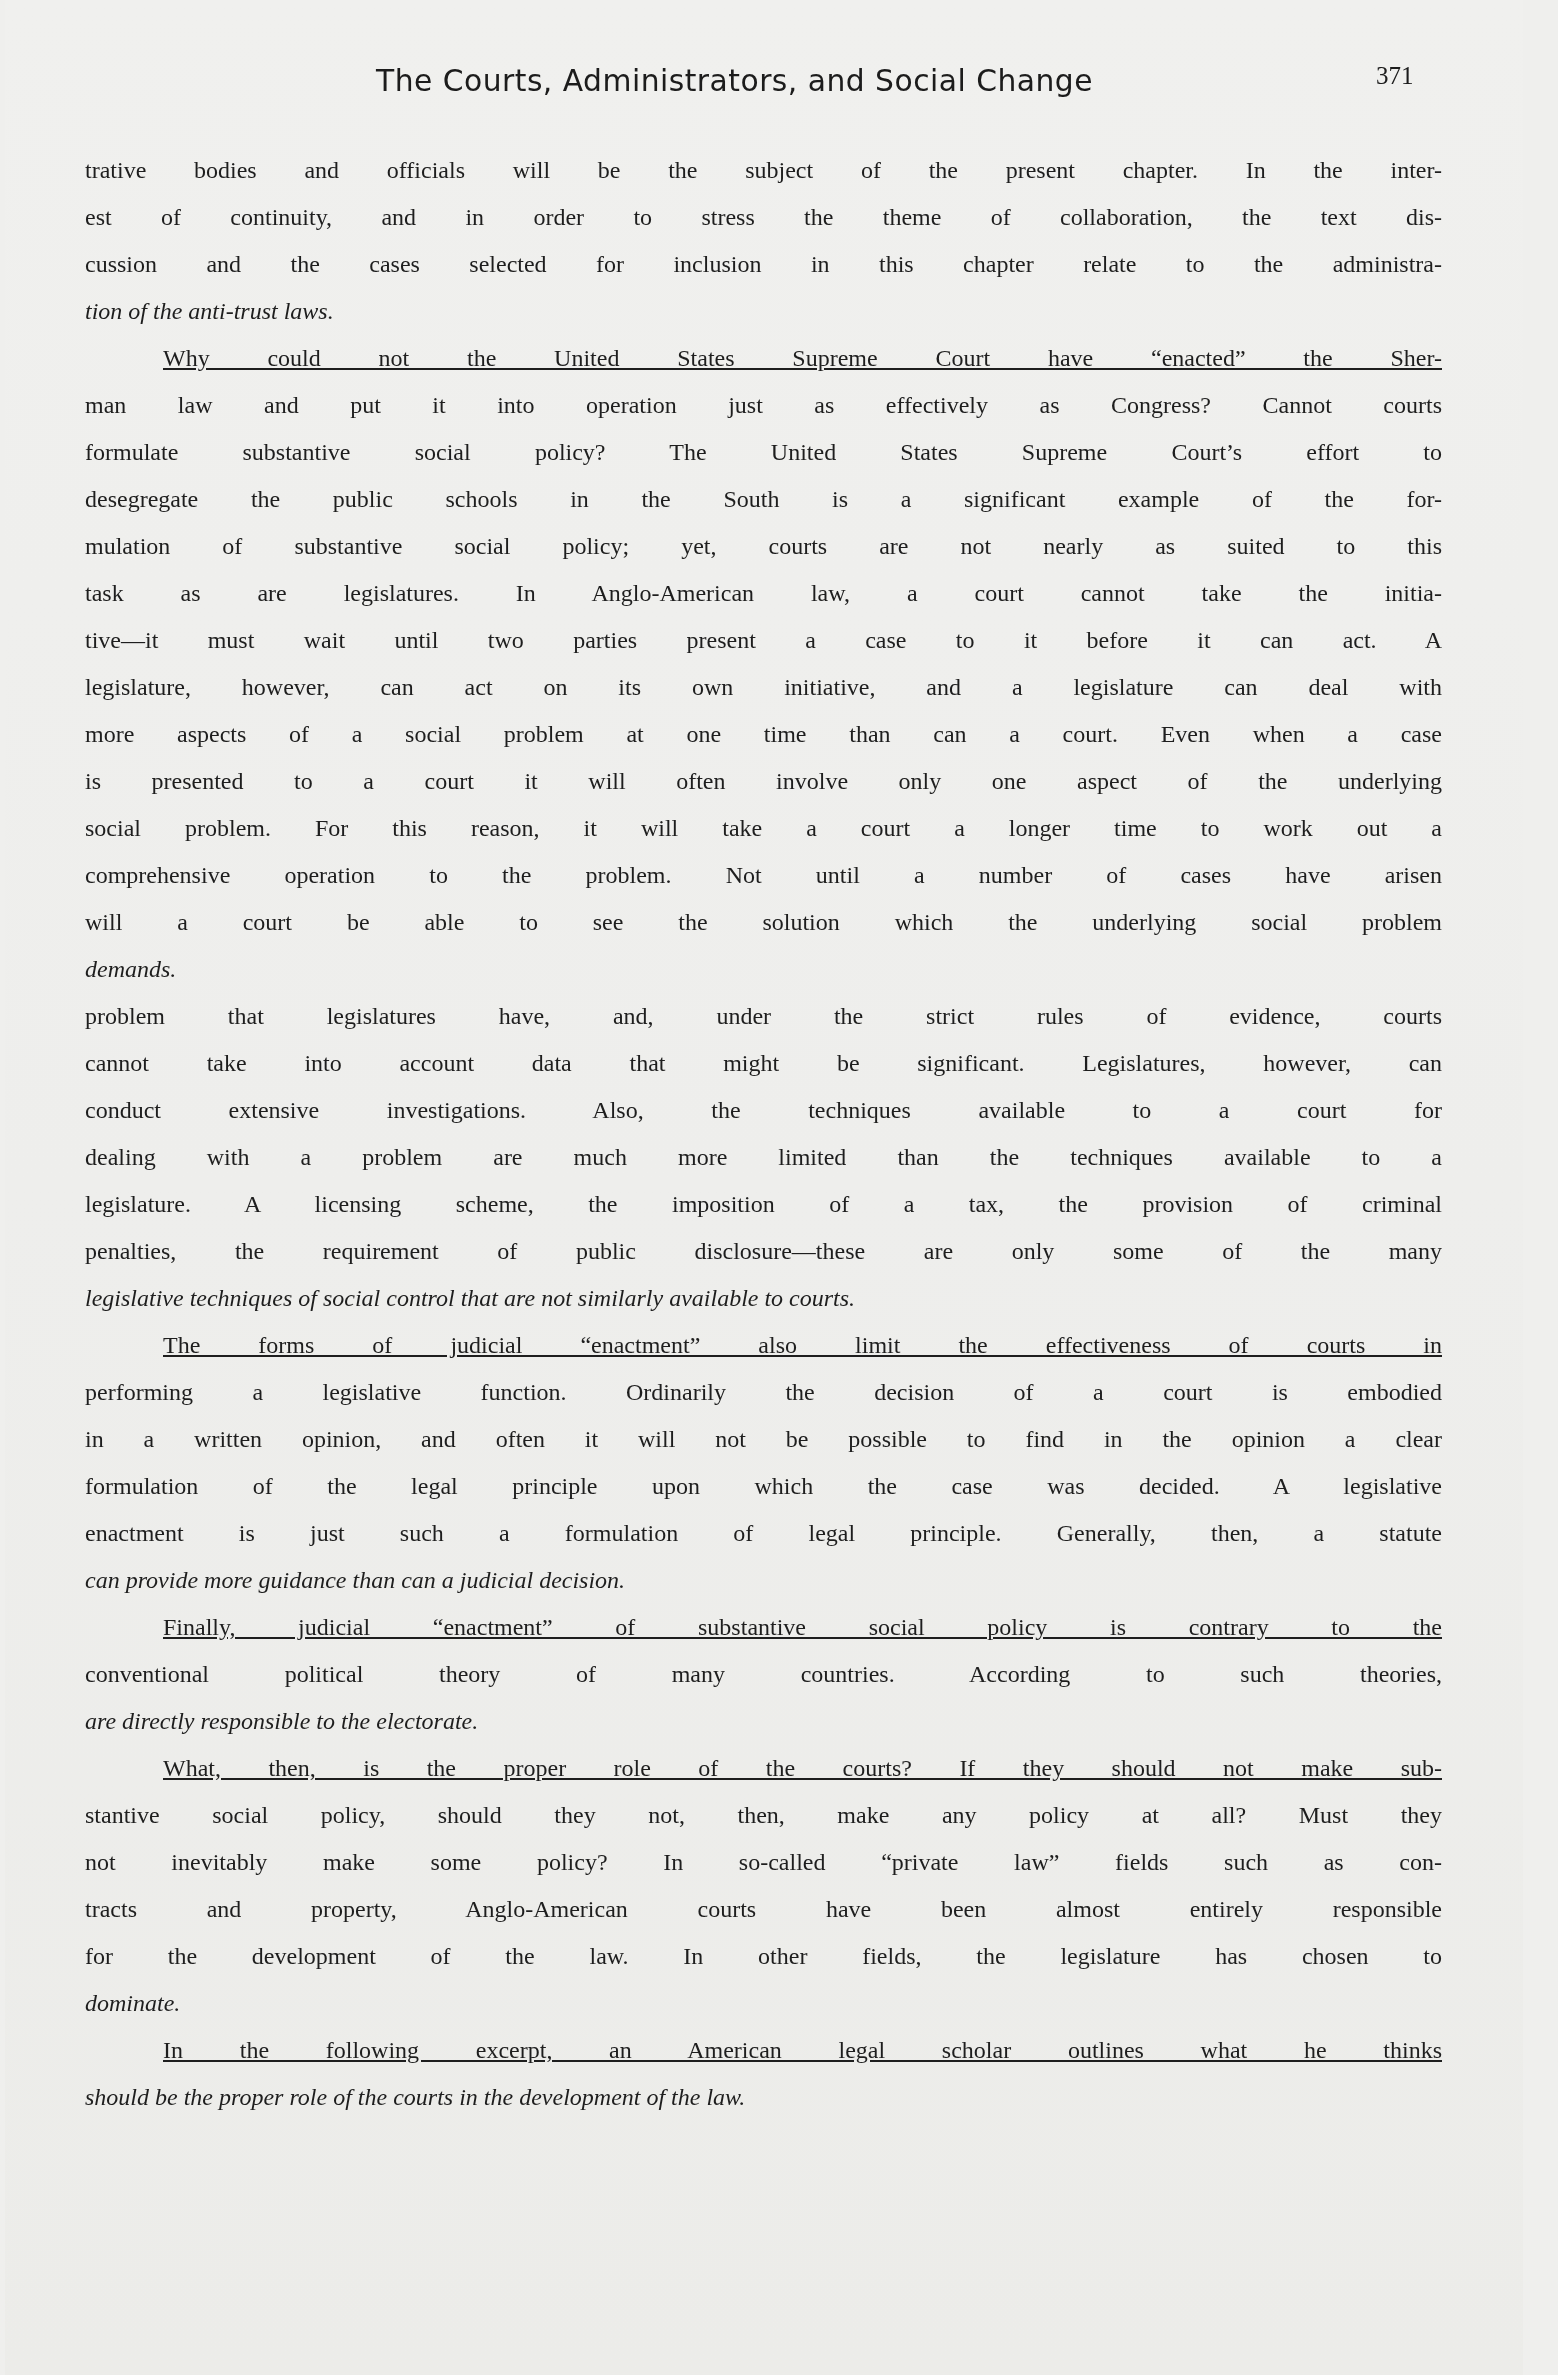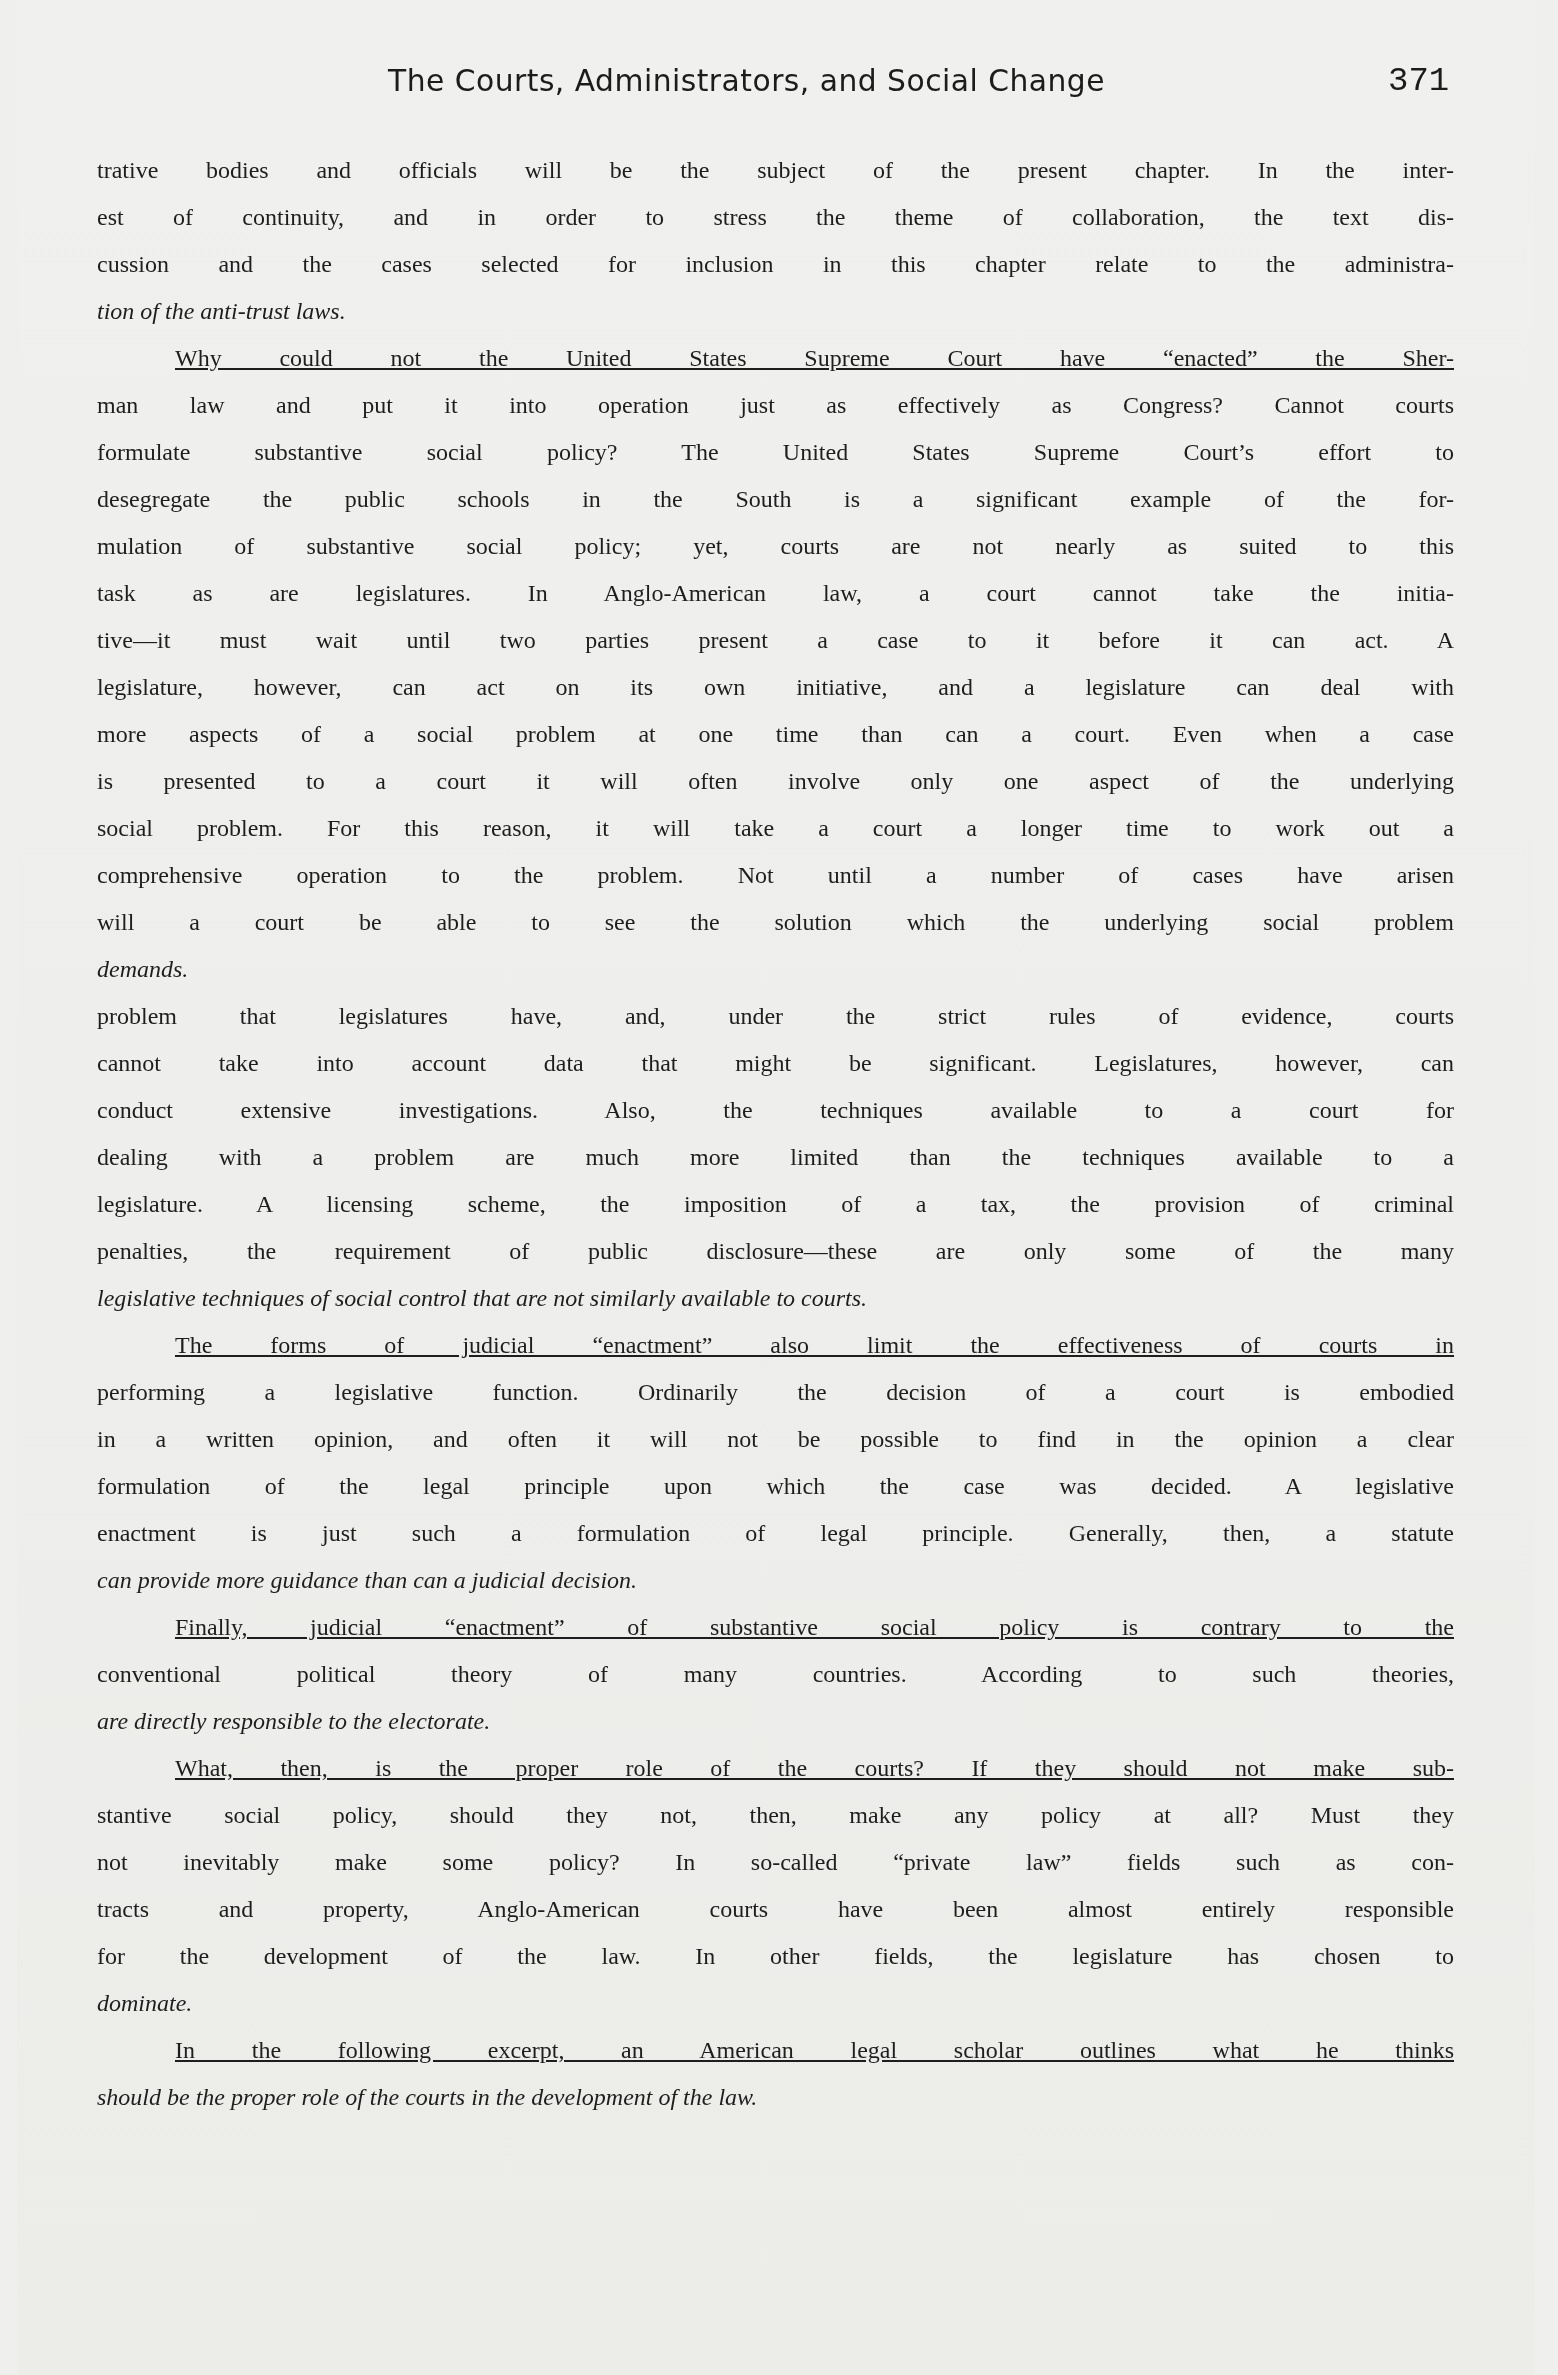--- a/index.html
+++ b/index.html
@@ -9,21 +9,21 @@
     body {
       width: 1559px;
       height: 2375px;
       background: #efefed;
       color: #1a1a1a;
       position: relative;
       overflow: hidden;
     }
     .page {
       position: absolute;
-      left: 17px;
+      left: 5px;
       top: 0;
       width: 1493px;
       height: 2375px;
       background: linear-gradient(180deg, #f0f0ee 0%, #eeeeec 50%, #ecece9 100%);
       padding-left: 25px;
     }
     .running-header {
       position: absolute;
       top: 62px;
       left: 0;
@@ -38,22 +38,22 @@
       font-size: 31px;
       letter-spacing: 0.5px;
       color: #1c1c1c;
       transform: scaleX(0.96);
       transform-origin: left top;
     }
     .page-number {
       position: absolute;
       left: 1371px;
       top: 0;
-      font-family: Liberation Mono, monospace;
-      font-size: 34px;
+      font-family: Liberation Serif, serif;
+      font-size: 25px;
       color: #1c1c1c;
     }
     .body-text {
       position: absolute;
       left: 80px;
       top: 147px;
       width: 1357px;
       font-family: "Liberation Serif", "DejaVu Serif", serif;
       font-size: 24px;
       color: #1e1e1e;

